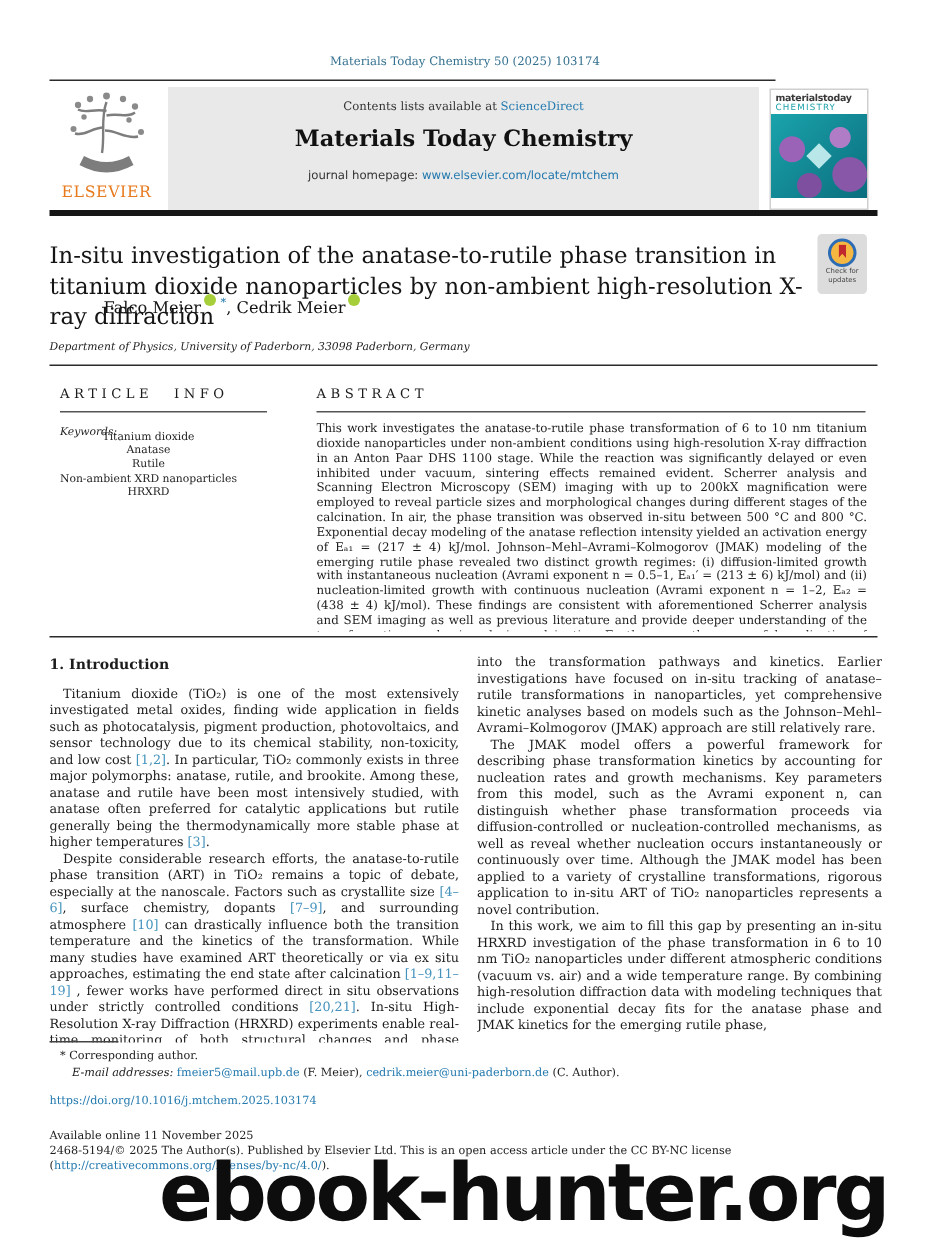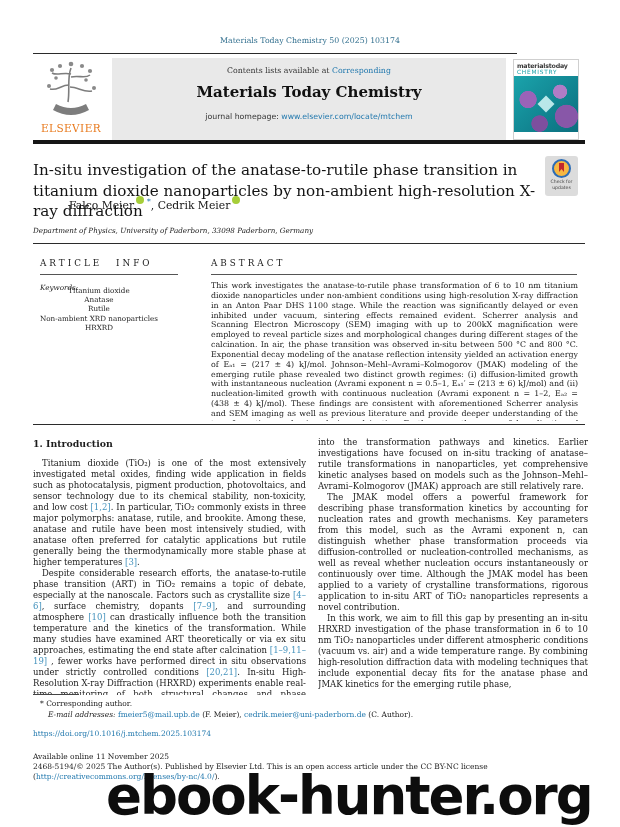--- a/index.html
+++ b/index.html
@@ -117,21 +117,21 @@
           <circle cx="44" cy="22" r="1.8"></circle>
         </g>
         <path d="M14 46 q15 8 30 0 l3 6 q-18 10 -36 0 z" fill="#7d7d7d"></path>
       </svg>
     </span>
     <div class="elsevier-label">ELSEVIER</div>
   </div>
 
   <div class="abs header-box">
     <div class="contents-line">
-      <span>Contents lists available at </span><a class="link">Corresponding</a>
+      <span>Contents lists available at </span><a class="link">ScienceDirect</a>
     </div>
     <div class="journal-title">Materials Today Chemistry</div>
     <div class="homepage-line">
       <span>journal homepage: </span><a class="link">www.elsevier.com/locate/mtchem</a>
     </div>
   </div>
 
   <div class="abs cover">
     <div class="cover-brand">
       <span class="b1">materialstoday</span>

